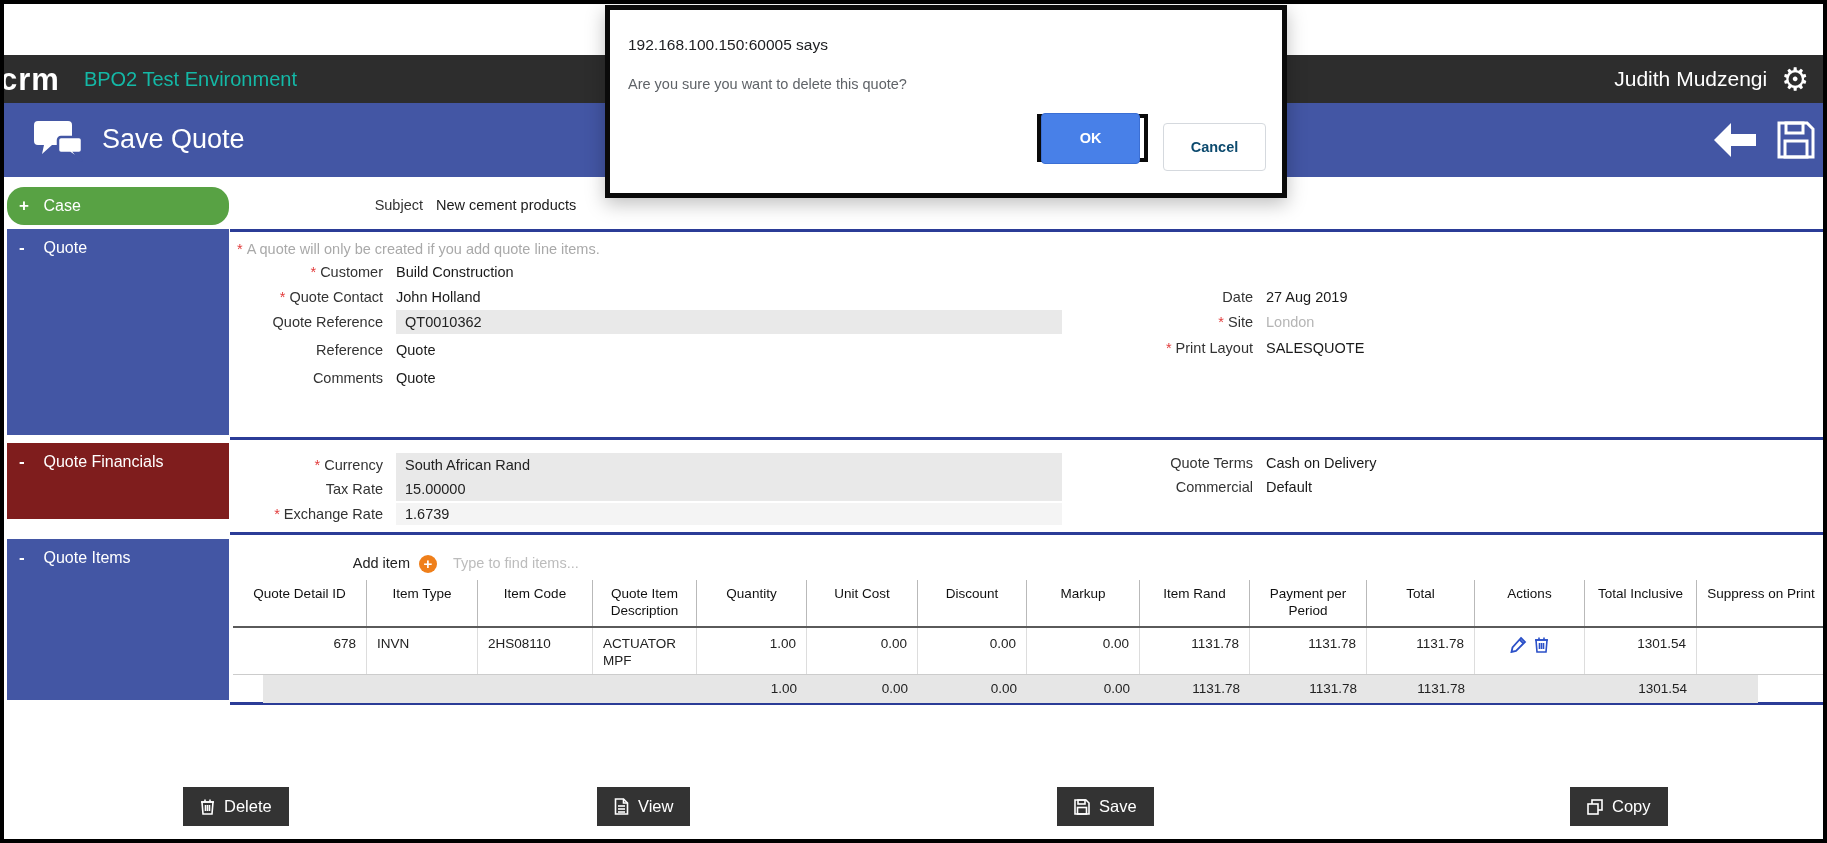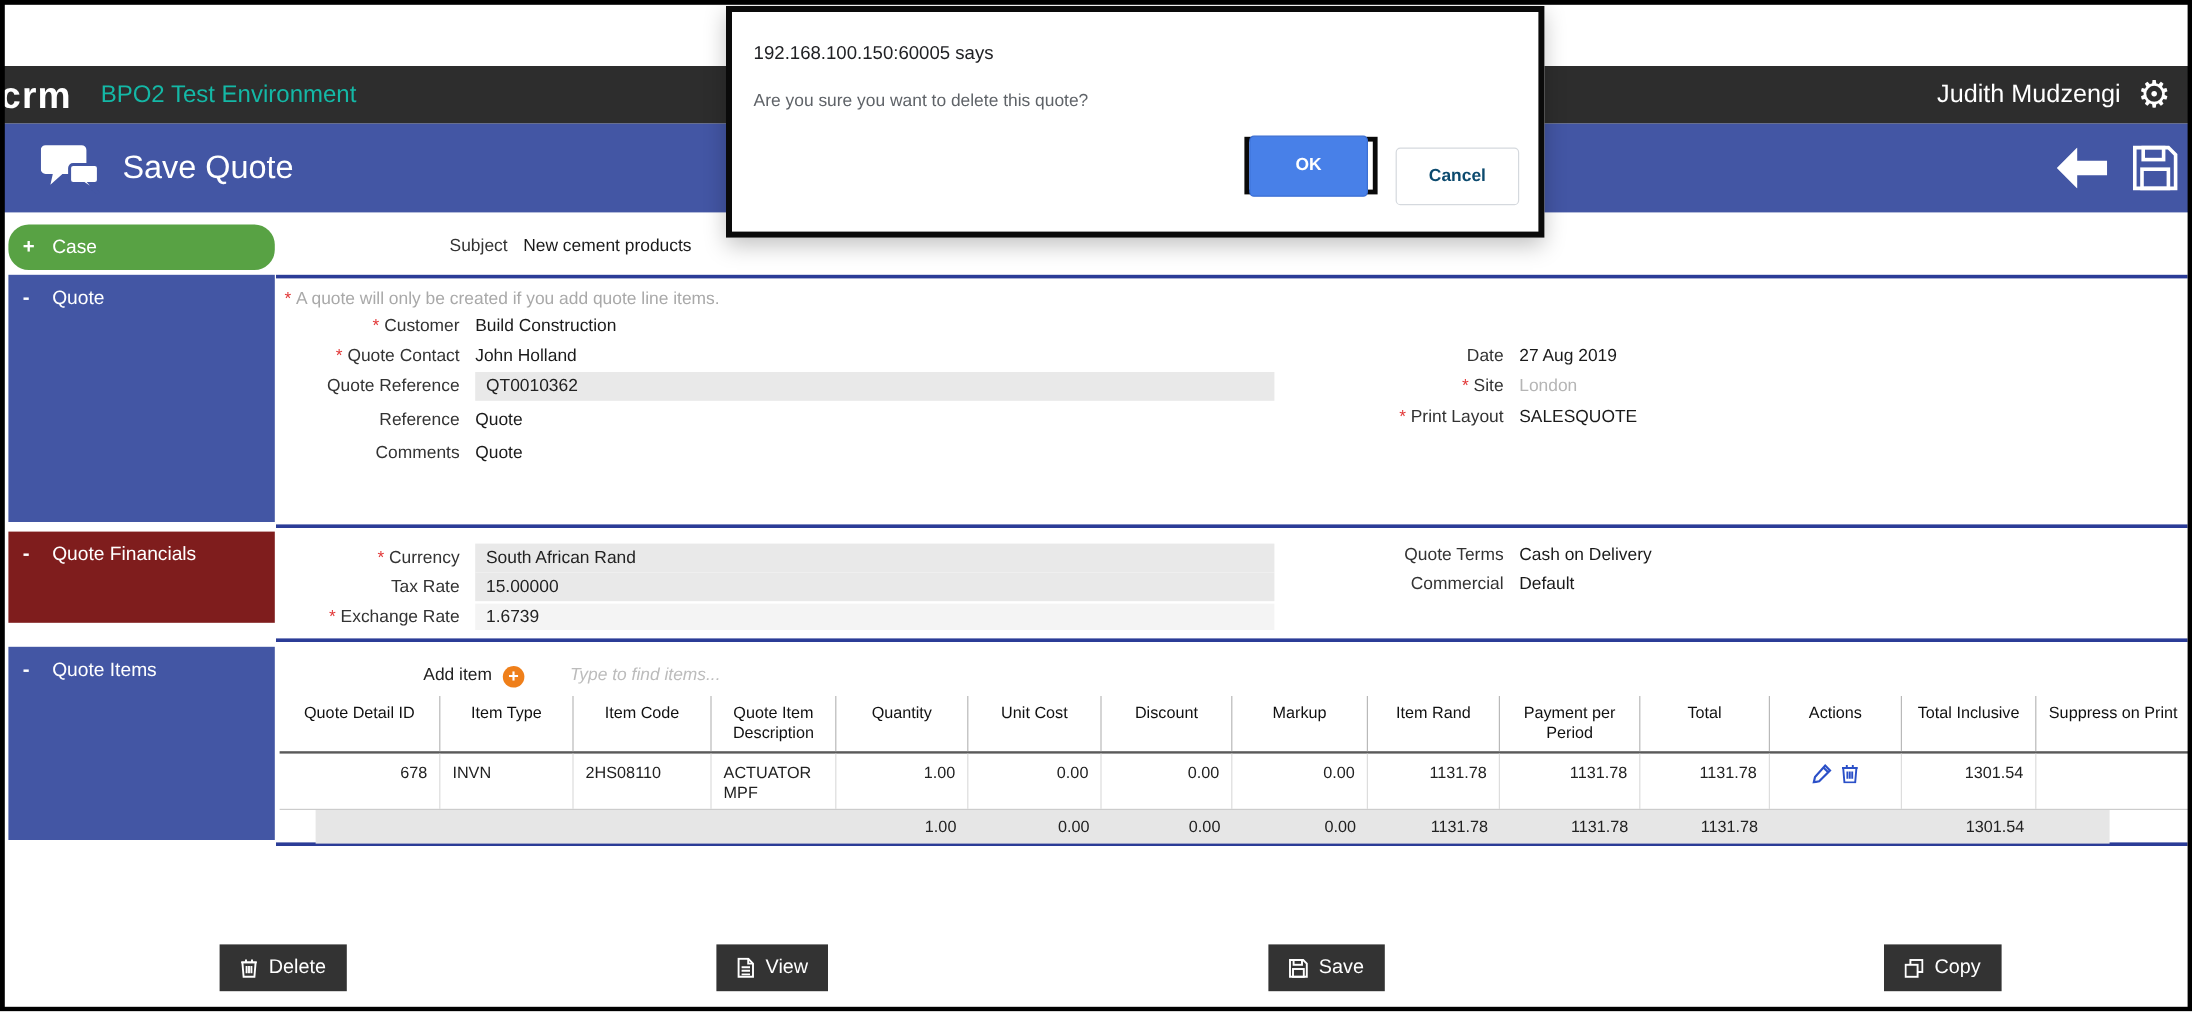--- a/index.html
+++ b/index.html
@@ -43,22 +43,22 @@
   .fvalue{margin-left:13px;color:#1a1a1a;}
   .req{color:#e23b3b;margin-right:4px;}
   .note{color:#a9a9a9;}
   .ghost{color:#b5b5b5;}
   .box{display:inline-block;width:648px;background:#e9e9e9;padding:2px 9px;margin-left:13px;line-height:20px;}
   .boxlight{display:inline-block;width:648px;background:#f4f4f4;padding:1px 9px;margin-left:13px;line-height:20px;}
 
   
   .pluscircle{display:inline-flex;align-items:center;justify-content:center;width:18px;height:18px;margin:1px 0 0 9px;
               border-radius:50%;background:#ef7f1a;color:#fff;font-weight:bold;font-size:15px;line-height:1;cursor:pointer;}
-  #itemsearch{margin-left:36px;border:none;outline:none;background:transparent;font-size:14.5px;width:320px;
-              font-family:inherit;color:#ef4444;font-style:italic;}
+  #itemsearch{margin-left:14px;border:none;outline:none;background:transparent;font-size:14.5px;width:320px;
+              font-family:inherit;color:#ef4444;}
   #itemsearch::placeholder{color:#bcbcbc;}
 
   
   #qtable{position:absolute;left:0;top:45px;width:1592px;font-size:13.5px;}
   .trow{display:grid;grid-template-columns:134px 111px 115px 104px 110px 111px 109px 113px 110px 117px 108px 110px 112px 128px;}
   .th{padding:5px 6px 7px;text-align:center;color:#111;border-right:1px solid #b9b9b9;line-height:17px;}
   .th:last-child{border-right:none;}
   #thead{border-bottom:2px solid #5a5a5a;}
   .td{padding:7px 10px 5px;border-right:1px solid #ddd;line-height:17px;min-height:38px;box-sizing:border-box;}
   .td:last-child{border-right:none;}

